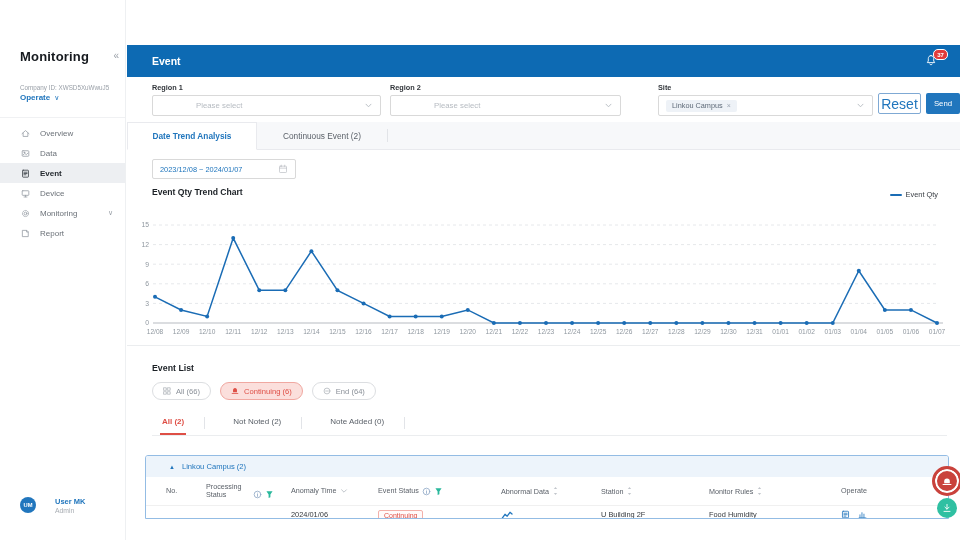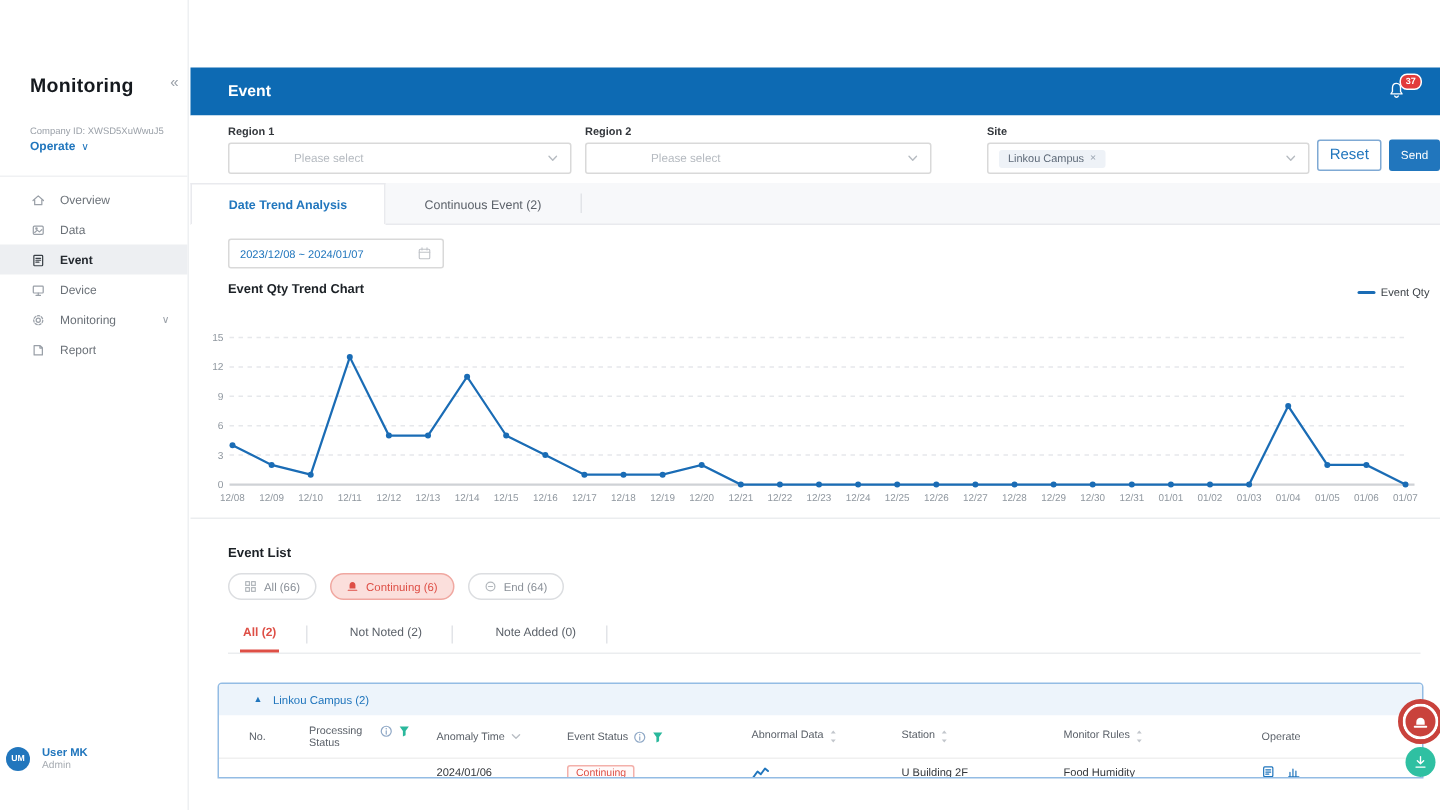--- a/index.html
+++ b/index.html
@@ -17,21 +17,21 @@
   .org .chev{font-size:7px;color:#2176bd;margin-left:4px;font-weight:normal;}
   .sb-div{position:absolute;left:0;top:117px;width:125px;border-top:1px solid #f0f1f3;}
   .menu{position:absolute;left:0;top:123px;width:125px;}
   .menu-item{height:20px;display:flex;align-items:center;padding-left:20px;gap:9px;cursor:pointer;}
   .menu-item .lbl{font-size:8px;color:#6b7178;}
   .menu-item.active{background:#edeff2;}
   .menu-item.active .lbl{color:#24292f;font-weight:bold;}
   .micon{width:11px;height:11px;color:#9aa0a8;}
   .menu-item.active .micon{color:#3a4047;}
   .menu-item .expand{margin-left:auto;margin-right:12px;font-size:7px;color:#9aa0a8;}
-  .user-block{position:absolute;left:4px;top:497px;display:flex;gap:8px;align-items:center;}
+  .user-block{position:absolute;left:20px;top:497px;display:flex;gap:19px;}
   .avatar{width:16px;height:16px;border-radius:50%;background:#2176bd;color:#fff;font-size:5.8px;font-weight:bold;
           display:flex;align-items:center;justify-content:center;}
   .uname{font-size:7.5px;color:#2176bd;font-weight:bold;line-height:1.3;}
   .urole{font-size:6.8px;color:#a7acb2;line-height:1.3;}
 
   
   .main{position:absolute;left:127px;top:0;width:833px;height:540px;background:#fff;}
   .topbar{position:absolute;left:0;top:45px;width:833px;height:32px;background:#0d6ab3;}
   .topbar-title{position:absolute;left:25px;top:10px;font-size:10.5px;font-weight:bold;color:#fff;}
   .bell-wrap{position:absolute;right:20px;top:8px;width:16px;height:16px;cursor:pointer;}
@@ -45,39 +45,39 @@
   .g1{left:25px;width:229px;} .g2{left:263px;width:231px;} .g3{left:531px;width:215px;}
   .flabel{font-size:7.3px;color:#33373c;font-weight:bold;margin-bottom:3px;}
   .fselect{height:21px;border:1px solid #d9d9d9;border-radius:2px;background:#fff;display:flex;align-items:center;
            padding:0 7px;cursor:pointer;box-sizing:border-box;}
   .placeholder{font-size:7.8px;color:#b6bbc1;padding-left:36px;}
   .chev-ic{width:9px;height:9px;color:#b6bbc1;margin-left:auto;}
   .chip-site{display:flex;align-items:center;gap:4px;background:#eef2f7;border-radius:2px;
              padding:1.5px 6px;font-size:7.3px;color:#5e6a78;}
   .chip-x{font-size:7px;color:#9aa4b0;cursor:pointer;}
   .btn-reset{position:absolute;left:751px;top:16px;width:43px;height:21px;border:1px solid #7fa9d4;border-radius:2px;
-             background:#fff;color:#2176bd;font-size:10px;display:flex;align-items:center;justify-content:center;cursor:pointer;box-sizing:border-box;}
+             background:#fff;color:#2176bd;font-size:14px;display:flex;align-items:center;justify-content:center;cursor:pointer;box-sizing:border-box;}
   .btn-send{position:absolute;left:799px;top:16px;width:34px;height:21px;border-radius:2px;background:#2176bd;
             color:#fff;font-size:7.8px;display:flex;align-items:center;justify-content:center;cursor:pointer;}
 
   .tabstrip{position:absolute;left:0;top:122px;width:833px;height:28px;background:#f7f8fa;
             border-bottom:1px solid #e9eaee;display:flex;box-sizing:border-box;}
   .tab{min-width:130px;padding:0 14px;display:flex;align-items:center;justify-content:center;
        font-size:8.3px;color:#5b6169;cursor:pointer;box-sizing:border-box;}
   .tab.active{background:#fff;border:1px solid #e9eaee;border-bottom:1px solid #fff;margin-bottom:-1px;
               color:#2176bd;font-weight:bold;}
   .tabdiv{width:1px;height:13px;background:#e2e4e8;margin:auto 0;}
 
   .datepicker{position:absolute;left:25px;top:159px;width:144px;height:20px;border:1px solid #d9d9d9;border-radius:2px;
               display:flex;align-items:center;padding:0 7px;box-sizing:border-box;cursor:pointer;}
   .datepicker .txt{font-size:7.4px;color:#2176bd;}
   .cal-ic{width:10px;height:10px;color:#c0c3c8;margin-left:auto;}
 
   .chart-title{position:absolute;left:25px;top:187px;font-size:8.6px;font-weight:bold;color:#1c2126;}
-  .legend{position:absolute;right:7px;top:190px;display:flex;align-items:center;gap:4px;text-align:right;}
+  .legend{position:absolute;right:22px;top:190px;display:flex;align-items:center;gap:4px;text-align:right;}
   .legend-dash{width:12px;height:2px;border-radius:1px;}
   .legend-txt{font-size:7.4px;color:#3b4046;}
   #chart{position:absolute;left:10px;top:219px;width:812px;height:124px;}
 
   .hr-div{position:absolute;left:0;top:345px;width:833px;border-top:1px solid #ebedef;}
   .el-title{position:absolute;left:25px;top:363px;font-size:8.8px;font-weight:bold;color:#1c2126;}
 
   .chips{position:absolute;left:25px;top:382px;display:flex;gap:9px;}
   .chip{height:18px;border:1px solid #dcdee1;border-radius:10px;background:#fff;display:flex;align-items:center;
         gap:5px;padding:0 10px;font-size:7.6px;color:#8a9098;cursor:pointer;box-sizing:border-box;}
@@ -92,21 +92,21 @@
   .t2:first-child{margin-left:8px;}
   .t2.active{color:#de4f46;font-weight:bold;border-bottom-color:#de4f46;}
   .t2div{width:1px;height:12px;background:#e2e4e8;margin:auto 0;}
 
   .card{position:absolute;left:18px;top:455px;width:802px;height:62px;border:1px solid #93bce4;
         border-radius:3px 3px 0 0;overflow:hidden;background:#fff;box-sizing:content-box;}
   .grouprow{height:21px;background:#edf4fb;display:flex;align-items:center;padding-left:23px;gap:7px;cursor:pointer;}
   .gcaret{font-size:6px;color:#2176bd;}
   .gname{font-size:7.6px;color:#2176bd;}
   .headrow{height:29px;display:flex;align-items:center;background:#fff;border-bottom:1px solid #f0f0f0;box-sizing:border-box;}
-  .hcell{display:flex;align-items:flex-start;gap:3px;font-size:7.2px;color:#5b6169;box-sizing:border-box;}
+  .hcell{display:flex;align-items:flex-end;gap:3px;font-size:7.2px;color:#5b6169;box-sizing:border-box;}
   .hcell .lbl{line-height:1.15;}
   .hcell:nth-child(1){width:60px;padding-left:20px;}
   .hcell:nth-child(2){width:85px;} .hcell:nth-child(2) .lbl{max-width:44px;}
   .hcell:nth-child(3){width:87px;}
   .hcell:nth-child(4){width:123px;}
   .hcell:nth-child(5){width:90px;}
   .hcell:nth-child(6){width:118px;padding-left:10px;}
   .hcell:nth-child(7){width:124px;}
   .hcell:nth-child(8){width:113px;padding-left:8px;}
   .h-ic-info{width:9px;height:9px;color:#8fa8c6;}

